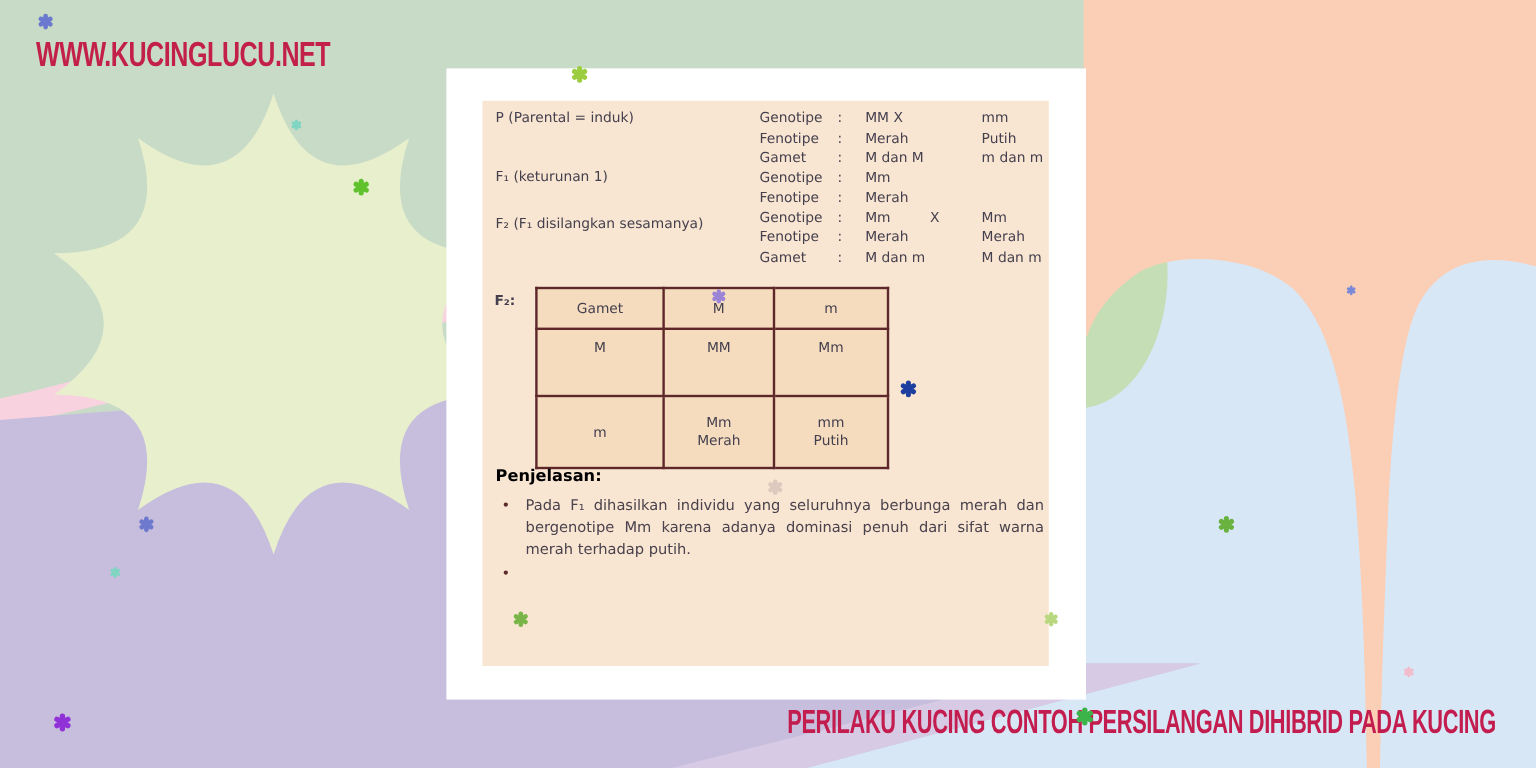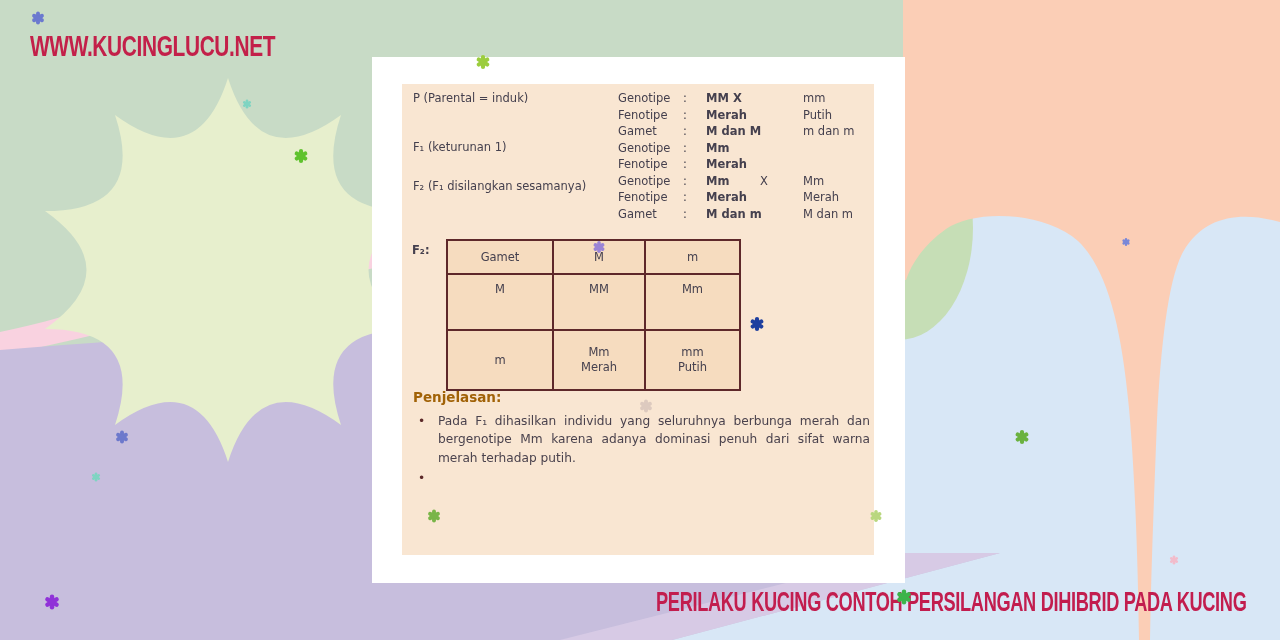--- a/index.html
+++ b/index.html
@@ -29,24 +29,24 @@
     position:absolute;left:372px;top:57px;width:533px;height:526px;
     background:#ffffff;z-index:20;
   }
   .panel{
     position:absolute;left:30px;top:27px;width:472px;height:471px;
     background:#f9e6d2;color:#45404e;font-size:11.5px;line-height:16.5px;
   }
 
   
   .ped-label{position:absolute;left:11px;white-space:nowrap;text-align:right;}
-  .ped-row{position:absolute;left:0;width:100%;height:16.5px;padding-left:20px;}
+  .ped-row{position:absolute;left:15px;width:100%;height:16.5px;padding-left:20px;}
   .ped-row .k{position:absolute;left:216px;}
   .ped-row .colon{position:absolute;left:281px;}
-  .ped-row .v1{position:absolute;left:304px;white-space:nowrap;font-weight:bold;}
+  .ped-row .v1{position:absolute;left:304px;white-space:nowrap;}
   .ped-row .mid{position:absolute;left:358px;}
   .ped-row .v2{position:absolute;left:401px;white-space:nowrap;}
 
   
   .f2-label{position:absolute;left:10px;top:158px;font-weight:bold;}
   table.punnett{
     position:absolute;left:44px;top:155px;border-collapse:collapse;
     font-size:11.5px;color:#45404e;
   }
   table.punnett td{
@@ -56,21 +56,21 @@
   table.punnett tr.r1 td{height:48px;vertical-align:top;padding-top:6px;}
   table.punnett tr.r2 td{height:58px;vertical-align:middle;line-height:15px;}
   table.punnett td.c0{width:104px;}
   table.punnett td.c1{width:90px;}
   table.punnett td.c2{width:93px;}
   .cell-l2{display:block;}
 
   
   .expl-heading{
     position:absolute;left:11px;top:305px;font-size:13.5px;font-weight:bold;
-    color:#a16207;
+    color:#000000;
   }
   .bullets{position:absolute;left:14px;top:328px;width:454px;}
   .bullet{position:relative;padding-left:22px;margin-bottom:2px;
     font-size:12.2px;line-height:18.4px;color:#4a424d;text-align:justify;}
   .bullet .dot{position:absolute;left:2px;top:0;color:#5d2a2a;}
 </style>
 </head>
 <body>
 
 <div class="stage">

